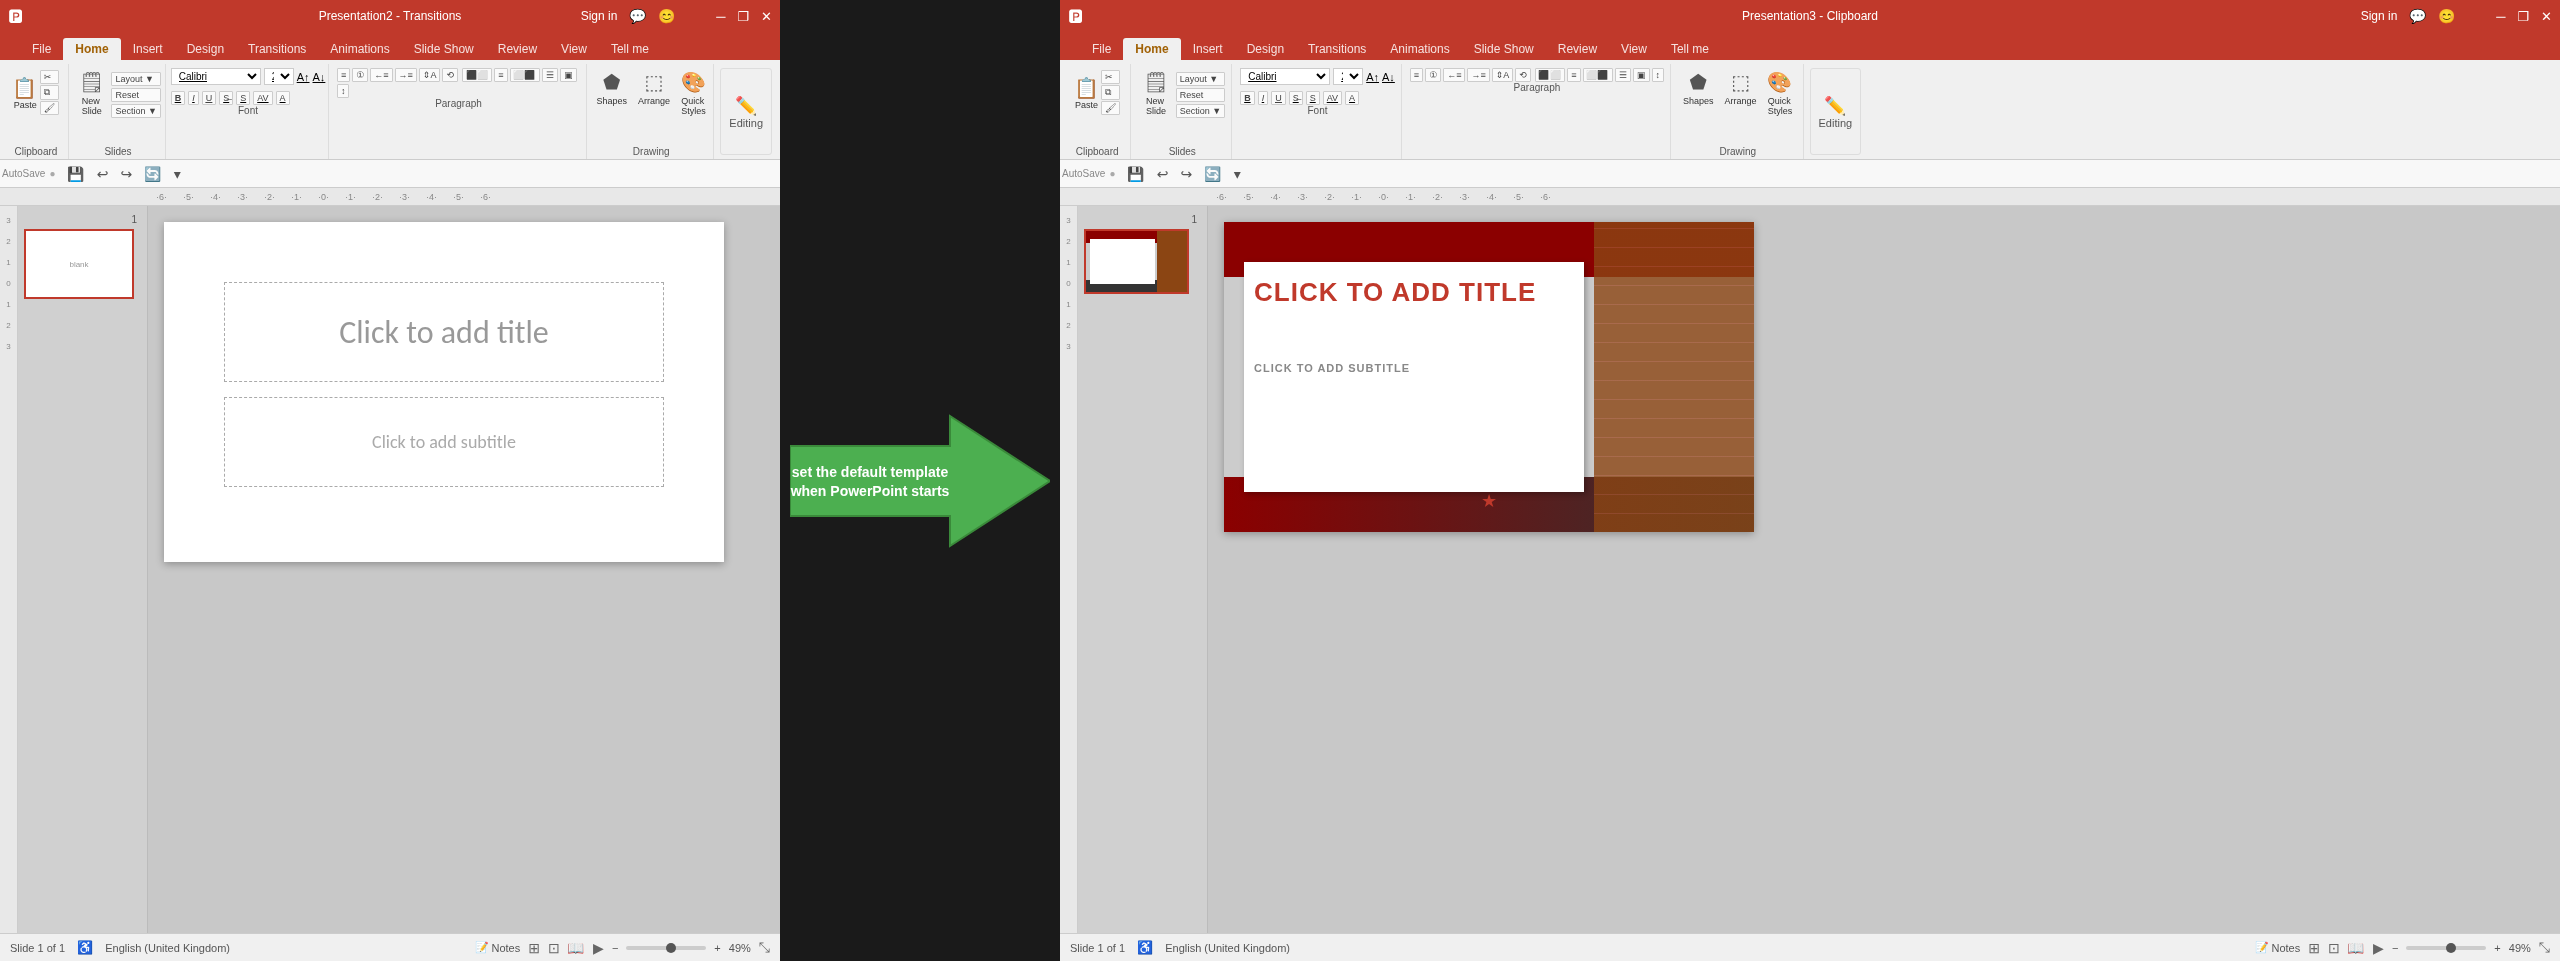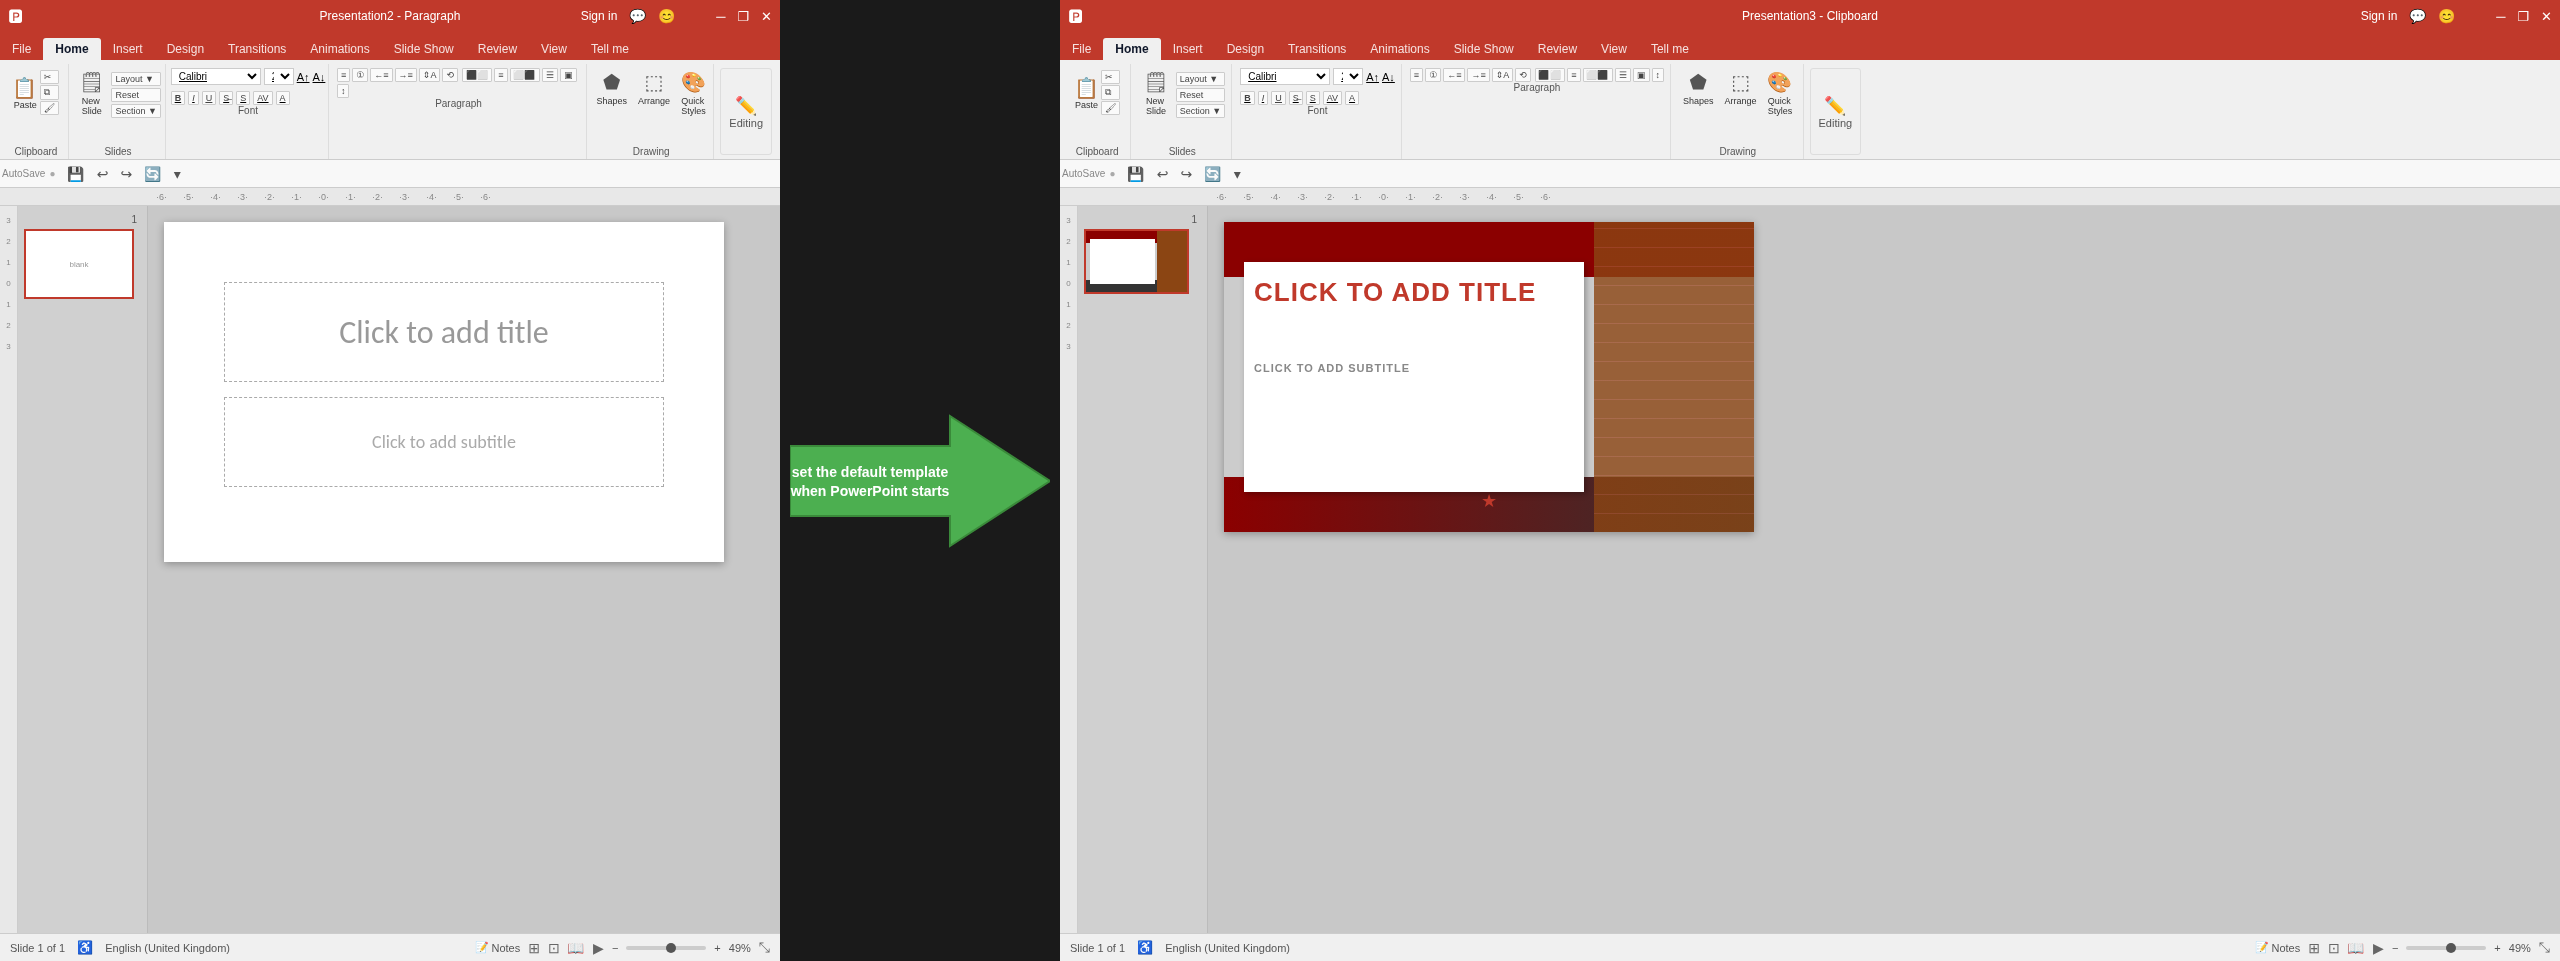--- a/index.html
+++ b/index.html
@@ -36,33 +36,33 @@
     }
     .title-bar-left { display: flex; align-items: center; gap: 4px; }
     .title-bar-right { display: flex; align-items: center; gap: 12px; font-size: 13px; }
     .title-bar-btn { font-size: 13px; cursor: pointer; color: white; }
 
     
     .ribbon-tabs {
       background: #c0392b;
       display: flex;
       align-items: flex-end;
-      padding: 0 0;
+      padding: 0 20px;
       height: 28px;
     }
     .ribbon-tab {
       padding: 4px 12px;
       font-size: 12px;
       color: rgba(255,255,255,0.85);
       cursor: pointer;
       border-radius: 3px 3px 0 0;
     }
     .ribbon-tab.active {
       background: #f0f0f0;
-      color: #0f172a;
+      color: #a16207;
       font-weight: 600;
     }
 
     
     .ribbon {
       background: #f0f0f0;
       border-bottom: 1px solid #ccc;
       height: 100px;
       display: flex;
       align-items: stretch;
@@ -418,21 +418,21 @@
 </head>
 <body>
 
 <div class="ppt-window ppt-left">
 
   <div class="title-bar relative">
     <div class="title-bar-left">
 
       <span style="font-size:16px;">🅿</span>
     </div>
-    <span style="position:absolute; left:50%; transform:translateX(-50%); font-size:12px; color:white; white-space:nowrap;">Presentation2 - Paragraph</span>
+    <span style="position:absolute; left:50%; transform:translateX(-50%); font-size:12px; color:white; white-space:nowrap;">Presentation2 - Transitions</span>
     <div class="title-bar-right">
       <span style="font-size:12px; color:white; cursor:pointer;">Sign in</span>
       <span style="font-size:14px;">💬</span>
       <span style="font-size:14px;">😊</span>
       <span style="width:16px;"></span>
       <span class="title-bar-btn">─</span>
       <span class="title-bar-btn">❐</span>
       <span class="title-bar-btn">✕</span>
     </div>
   </div>

